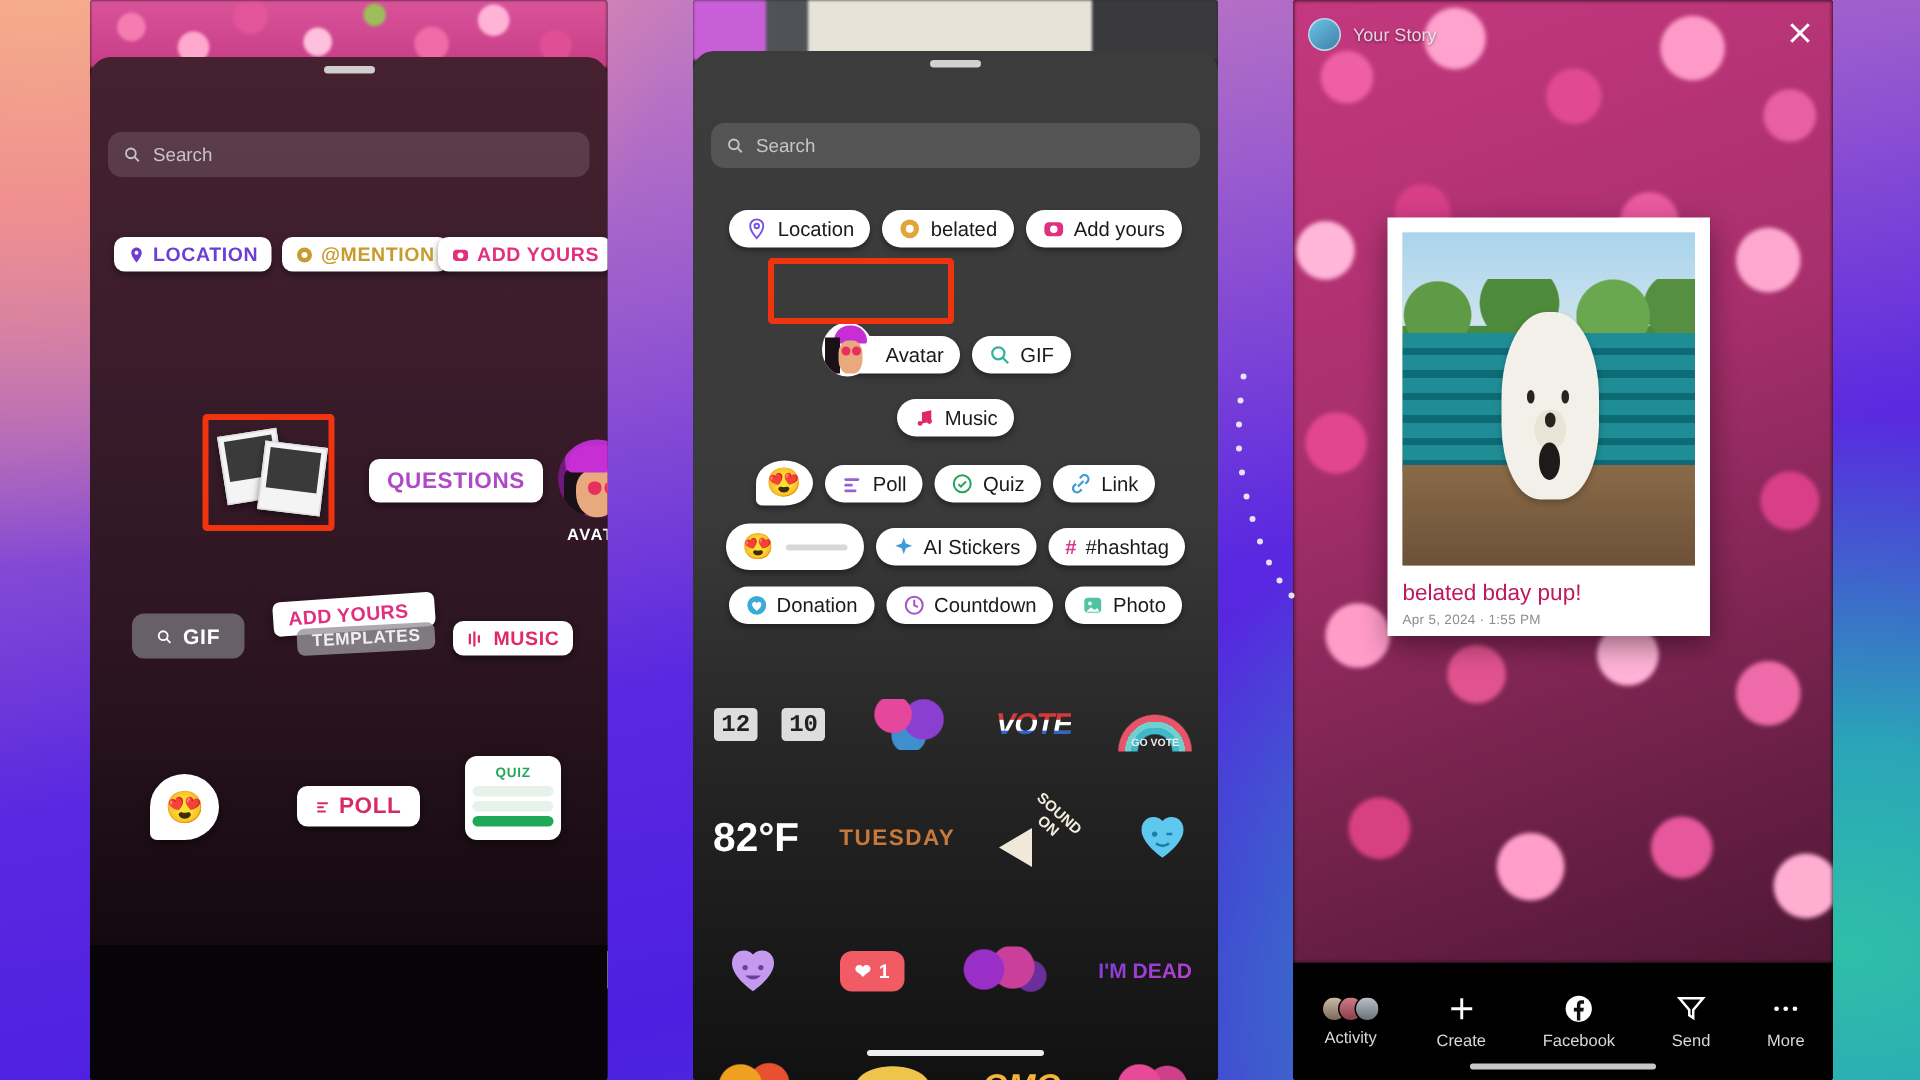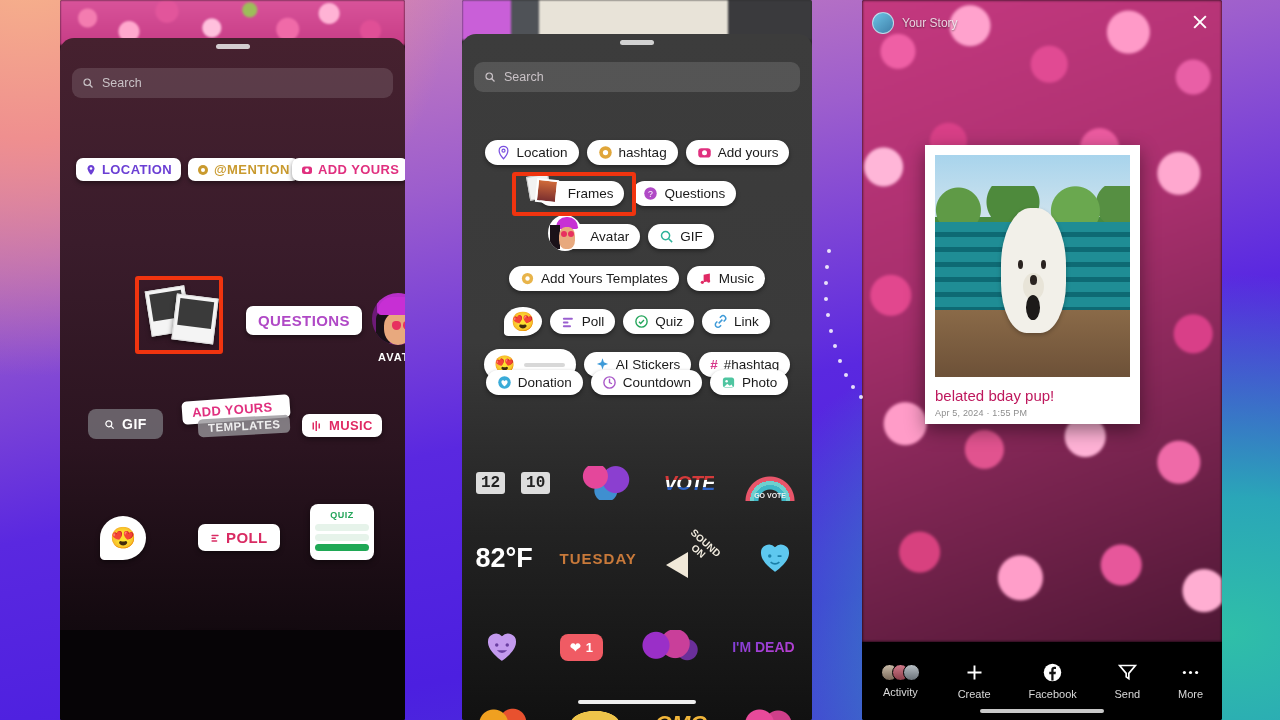--- a/index.html
+++ b/index.html
@@ -57,21 +57,21 @@
   #phone2 .sheet { top:34px; background: linear-gradient(180deg,#3c3c3c 0%, #3a3a3a 45%, #232323 72%, #111 100%); }
   .grabber {
     position:absolute; left:50%; transform:translateX(-50%); top:6px;
     width: 34px; height: 5px; border-radius:3px; background: rgba(235,235,235,.85);
   }
 
   
   .searchbar {
     position:absolute; left:12px; right:12px; height:30px; border-radius:9px;
     background: rgba(255,255,255,.13);
-    display:flex; align-items:center; gap:8px; padding:0 10px;
+    display:flex; align-items:center; gap:8px; padding:0 10px;margin-top:20px;
   }
   #phone1 .searchbar { top:30px; }
   #phone2 .searchbar { top:28px; }
   .searchbar .sicon { width:12px; height:12px; flex:none; }
   .searchbar .splaceholder { color:#c9c2c6; font-size:12.5px; }
 
   
   .chip1 {
     position:absolute; background:#fff; border-radius:7px;
     display:flex; align-items:center; gap:5px;
@@ -399,47 +399,31 @@
             <path d="M12 2C8.1 2 5 5.1 5 9c0 5.2 7 13 7 13s7-7.8 7-13c0-3.9-3.1-7-7-7z"></path>
             <circle cx="12" cy="9" r="2.4"></circle>
           </svg>
         <span>Location</span>
       </div>
       <div class="chip2">
         <svg class="ic" viewBox="0 0 24 24" fill="#e0a63a">
             <circle cx="12" cy="12" r="10"></circle>
             <circle cx="12" cy="12" r="4.2" fill="#fff"></circle>
           </svg>
-        <span>hashtag</span>
+        <span>belated</span>
       </div>
       <div class="chip2">
         <svg class="ic" viewBox="0 0 24 24" fill="#e0307f">
             <rect x="2" y="5" width="20" height="15" rx="5"></rect>
             <circle cx="12" cy="12.5" r="4" fill="#fff"></circle>
           </svg>
         <span>Add yours</span>
       </div>
     </div>
 
-    <div class="chiprow" style="top:147px;">
-      <div class="chip2" style="padding-left:30px; position:relative;">
-        <span style="position:absolute; left:-10px; top:-8px; width:38px; height:34px;">
-          <span style="position:absolute;left:0;top:2px;width:22px;height:24px;background:#f2f2f2;border:1px solid #ccc;transform:rotate(-10deg);display:block;"></span>
-          <span style="position:absolute;left:8px;top:6px;width:22px;height:24px;background:linear-gradient(#d06a3a,#7a2f2f);border:2px solid #fff;transform:rotate(6deg);display:block;"></span>
-        </span>
-        <span>Frames</span>
-      </div>
-      <div class="chip2">
-        <svg class="ic" viewBox="0 0 24 24" fill="#b049c6">
-            <circle cx="12" cy="12" r="10"></circle>
-            <text x="12" y="17" font-size="14" text-anchor="middle" fill="#fff" font-family="Liberation Sans">?</text>
-          </svg>
-        <span>Questions</span>
-      </div>
-    </div>
     <div class="redbox" style="left:50px; top:138px; width:124px; height:44px;"></div>
 
     <div class="chiprow" style="top:190px;">
       <div class="chip2" style="padding-left:30px; position:relative;">
         <span style="position:absolute; left:-12px; top:-9px; width:34px; height:36px; border-radius:50%; overflow:hidden; background:#fff; display:block;">
           <span style="position:absolute;left:8px;top:2px;width:22px;height:12px;border-radius:12px 12px 2px 2px;background:#c72fd4;display:block;"></span>
           <span style="position:absolute;left:2px;top:10px;width:10px;height:24px;background:#1a1118;display:block;"></span>
           <span style="position:absolute;left:11px;top:12px;width:16px;height:22px;border-radius:40%;background:#e8a97e;display:block;"></span>
           <span style="position:absolute;left:13px;top:16px;width:6px;height:6px;background:#e7305f;border-radius:50%;display:block;"></span>
           <span style="position:absolute;left:20px;top:16px;width:6px;height:6px;background:#e7305f;border-radius:50%;display:block;"></span>
@@ -450,27 +434,20 @@
         <svg class="ic" viewBox="0 0 24 24" fill="none" stroke="#2fb39a" stroke-width="2.4">
             <circle cx="10.5" cy="10.5" r="6.5"></circle>
             <line x1="15.5" y1="15.5" x2="21" y2="21"></line>
           </svg>
         <span>GIF</span>
       </div>
     </div>
 
     <div class="chiprow" style="top:232px;">
       <div class="chip2">
-        <svg class="ic" viewBox="0 0 24 24" fill="#e8b44a">
-            <circle cx="12" cy="12" r="9"></circle>
-            <circle cx="12" cy="12" r="3.5" fill="#fff"></circle>
-          </svg>
-        <span>Add Yours Templates</span>
-      </div>
-      <div class="chip2">
         <svg class="ic" viewBox="0 0 24 24" fill="#e02a64">
             <path d="M9 18V6l10-2v12"></path>
             <circle cx="7" cy="18" r="2.6"></circle>
             <circle cx="17" cy="16" r="2.6"></circle>
           </svg>
         <span>Music</span>
       </div>
     </div>
 
     <div class="chiprow" style="top:273px;">
@@ -512,21 +489,21 @@
             <path d="M12 2l2.2 6.4L21 11l-6.8 2.6L12 20l-2.2-6.4L3 11l6.8-2.6z"></path>
           </svg>
         <span>AI Stickers</span>
       </div>
       <div class="chip2">
         <span style="color:#d63a8c;font-weight:bold">#</span>
         <span>#hashtag</span>
       </div>
     </div>
 
-    <div class="chiprow" style="top:336px;">
+    <div class="chiprow" style="top:357px;">
       <div class="chip2">
         <svg class="ic" viewBox="0 0 24 24" fill="#3aabd8">
             <circle cx="12" cy="12" r="10"></circle>
             <path d="M12 18s-5-3.5-5-7a2.6 2.6 0 015-1 2.6 2.6 0 015 1c0 3.5-5 7-5 7z" fill="#fff"></path>
           </svg>
         <span>Donation</span>
       </div>
       <div class="chip2">
         <svg class="ic" viewBox="0 0 24 24" fill="none" stroke="#a857c8" stroke-width="2.2">
             <circle cx="12" cy="12" r="9"></circle>

